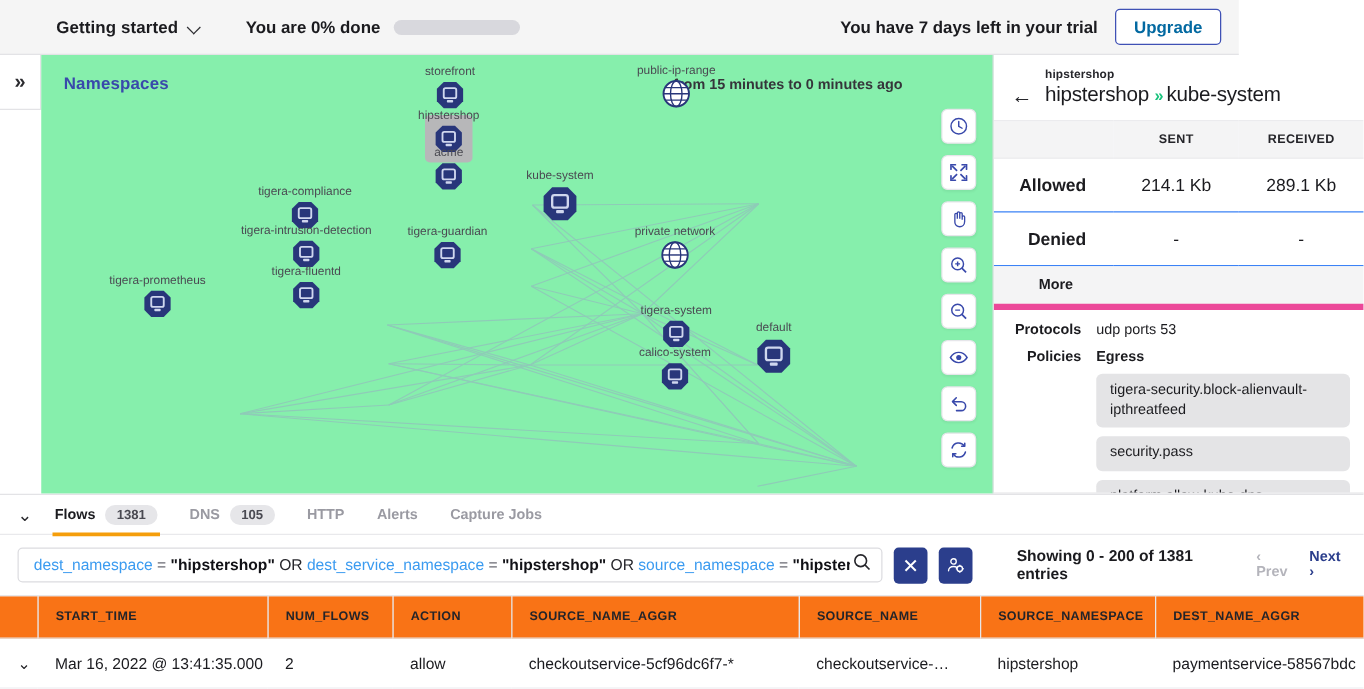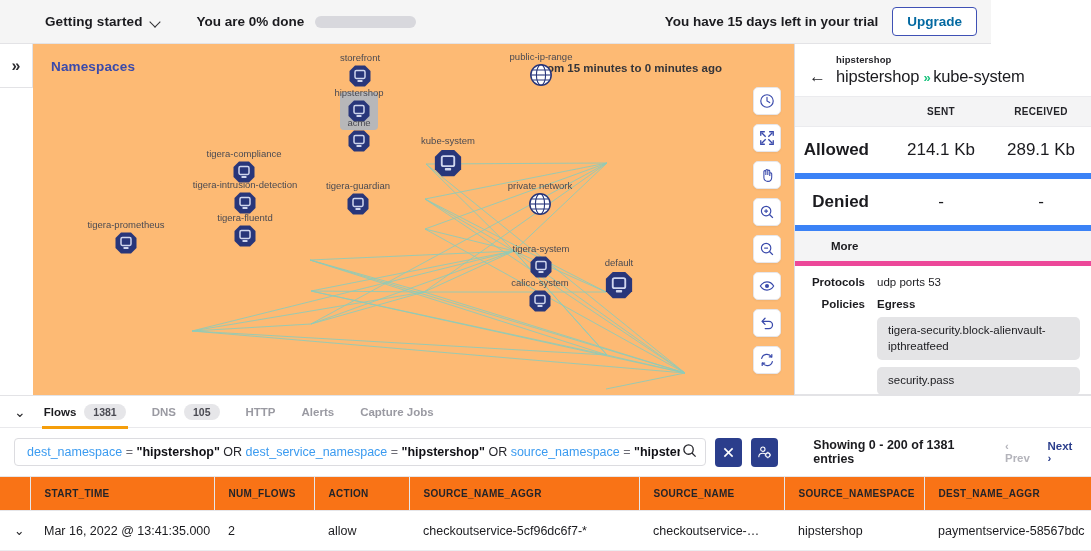--- a/index.html
+++ b/index.html
@@ -61,21 +61,21 @@
     border-bottom: 1px solid #e3e3e6;
     display: flex; align-items: center; justify-content: center;
     cursor: pointer;
   }
   .rail-toggle .dchev { font-size: 16px; color: #2b2b2f; font-weight: 700; line-height: 1;}
 
   
   .graph-panel {
     position: absolute; left: 33px; top: 44px;
     width: 762px; height: 351px;
-    background: #fdba74;
+    background: #86efac;
     border-right: 1px solid #dcdce0;
     overflow: hidden;
   }
   .graph-title {
     position: absolute; left: 18px; top: 15px;
     font-size: 13.5px; font-weight: 700; color: #3949ab; letter-spacing: .15px;
     cursor: pointer;
   }
   .time-range {
     position: absolute; right: 72px; top: 18px;
@@ -129,22 +129,22 @@
 
   .dp-table { width: 100%; border-collapse: collapse; }
   .dp-table th {
     background: #f4f4f5; font-size: 10px; font-weight: 700;
     color: #242429; padding: 9px 0; text-align: center;
     border-top: 1px solid #ebebee; border-bottom: 1px solid #ebebee;
     letter-spacing: .3px;
   }
   .dp-table th.lbl { width: 96px; }
   .dp-table td {
-    font-size: 17px; color: #1b1b1f; padding: 13px 0;
-    text-align: center; border-bottom: 6px solid #3b82f6;
+    font-size: 14px; color: #1b1b1f; padding: 13px 0;
+    text-align: center; border-bottom: 1px solid #3b82f6;
   }
   .dp-table td.lbl { font-weight: 700; text-align: right; padding-right: 22px; width: 96px; }
   .dp-more {
     background: #f4f4f5; font-size: 11.5px; font-weight: 700;
     color: #1b1b1f; padding: 9px 0 9px 36px;
     border-bottom: 5px solid #ec4899;
   }
   .dp-row { display: flex; padding: 10px 0 0 0; }
   .dp-row .k {
     width: 82px; text-align: right; padding-right: 12px;
@@ -233,21 +233,21 @@
 
 <div class="app">
 
   <div class="topbar">
     <div class="getting-started">
       <span class="gs-label">Getting started</span>
       <span class="chev-down"></span>
     </div>
     <span class="done-label">You are 0% done</span>
     <div class="progress-track"></div>
-    <span class="trial-text">You have 15 days left in your trial</span>
+    <span class="trial-text">You have 7 days left in your trial</span>
     <button class="upgrade-btn">Upgrade</button>
   </div>
 
   <div class="rail-toggle">
     <span class="dchev">»</span>
   </div>
 
   <div class="graph-panel">
     <div class="graph-title">Namespaces</div>
     <div class="time-range">from 15 minutes to 0 minutes ago</div>

